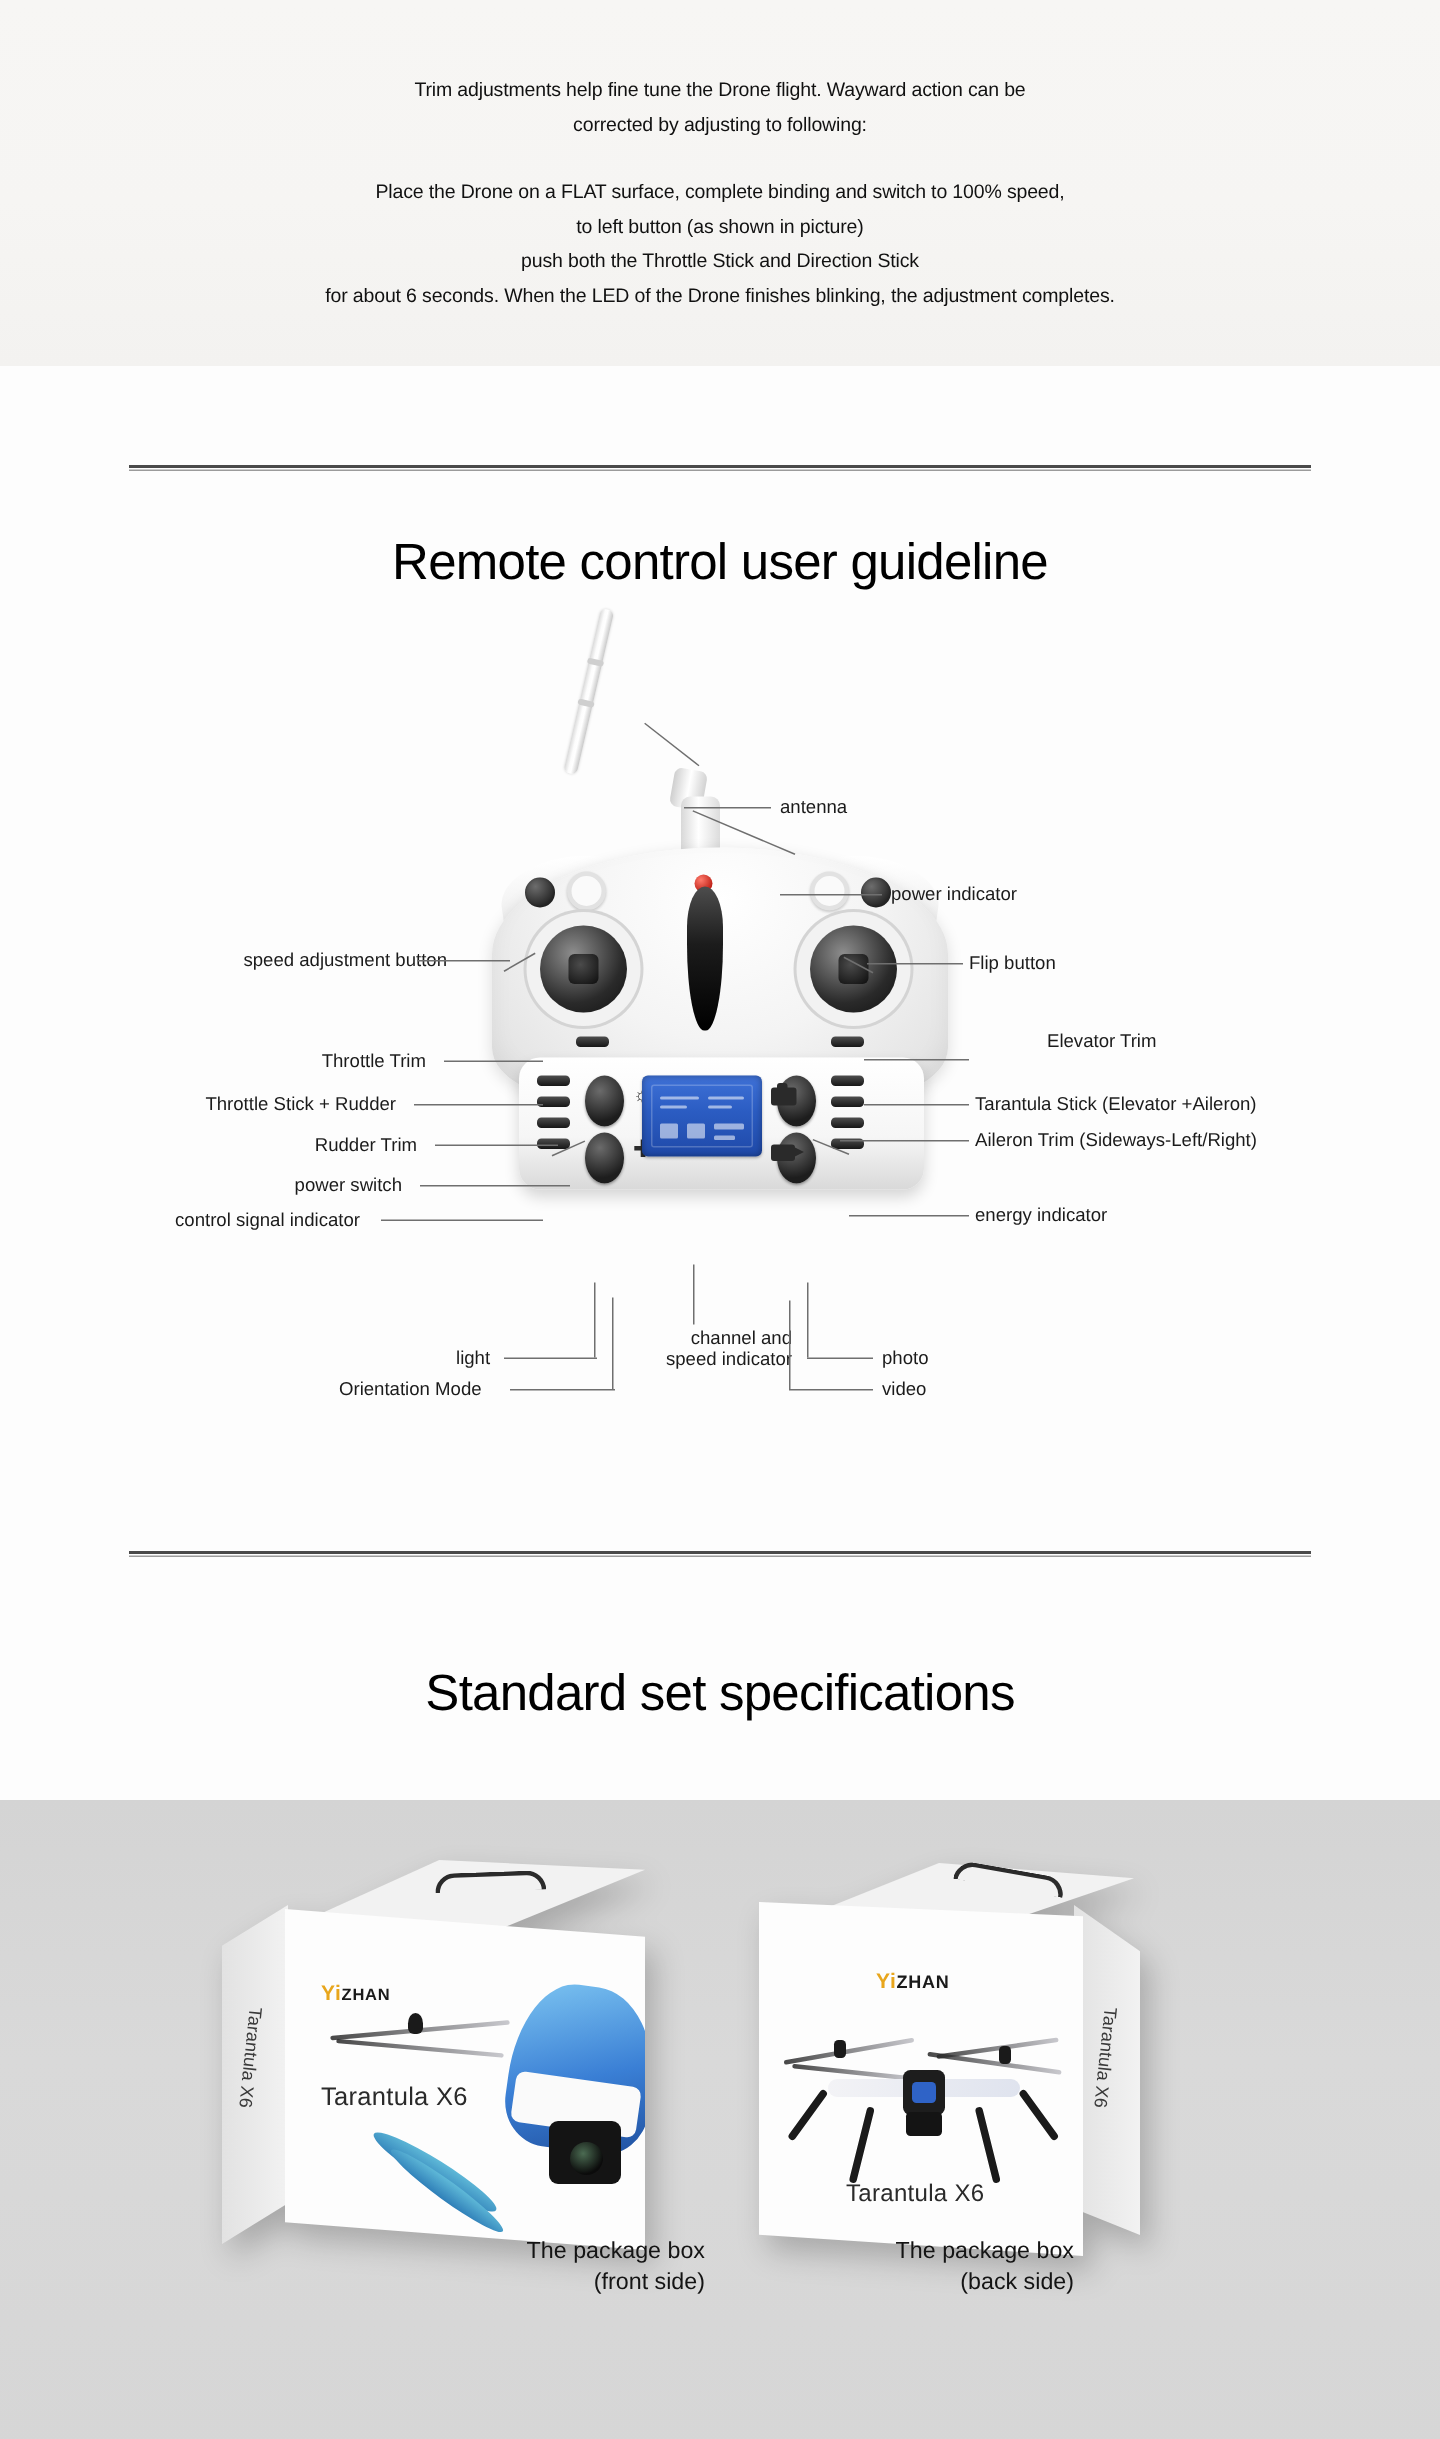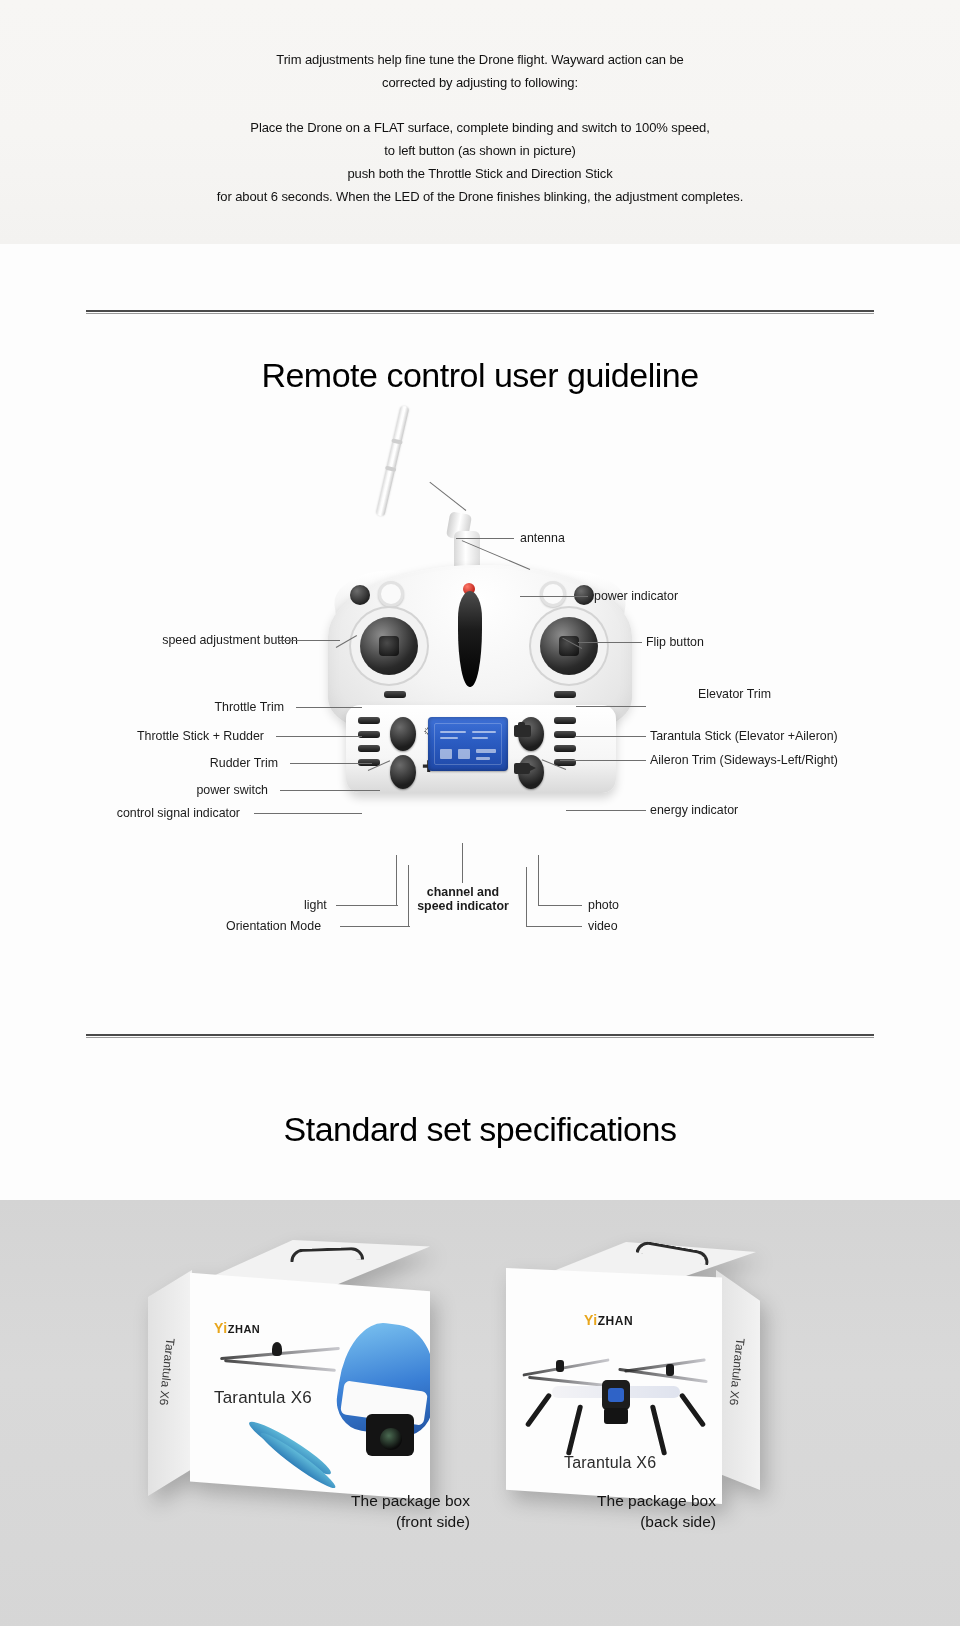--- a/index.html
+++ b/index.html
@@ -63,21 +63,21 @@
 
   .lbl {
     position: absolute;
     font-size: 12.4px;
     color: #1b1b1b;
     white-space: nowrap;
     line-height: 14px;
   }
   .lbl.right { text-align: left; }
   .lbl.left  { text-align: right; }
-  .lbl.center{ text-align: center; font-weight: bold; }
+  .lbl.center{ text-align: right; }
 
   .leader {
     position: absolute;
     background: #6f6f6f;
   }
   .leader.h { height: 1px; }
   .leader.v { width: 1px; }
 
   
   .rc { position: absolute; left: 318px; top: 10px; width: 324px; height: 480px; }

